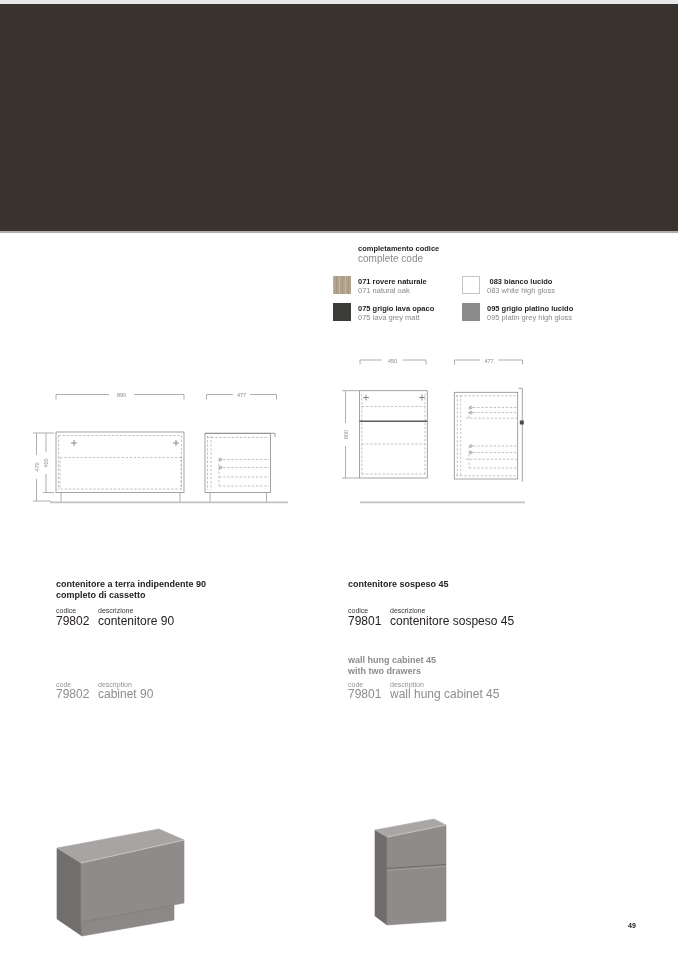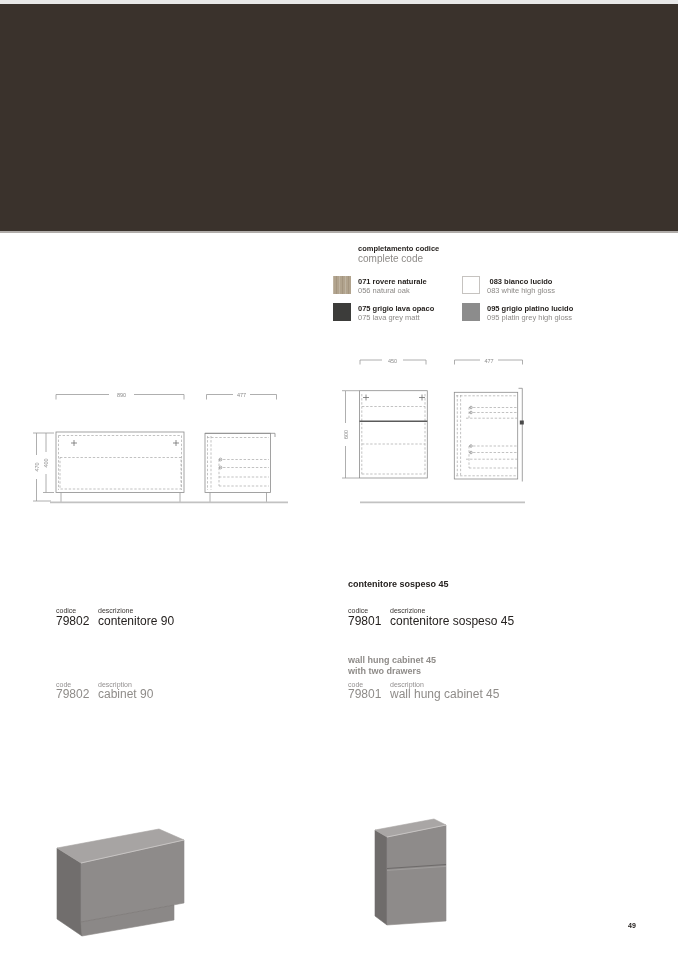--- a/index.html
+++ b/index.html
@@ -43,21 +43,21 @@
 
   <div class="abs hero" style="background-color: rgb(58, 50, 44);"></div>
 
   <div>
     <div class="abs legend-title" style="left:358px;top:240px;">completamento codice</div>
     <div class="abs legend-sub" style="left:358px;top:250px;">complete code</div>
 
     <div class="abs swatch wood" style="left: 333px; top: 272px; background-color: rgb(177, 163, 141);"></div>
     <div class="abs legend-item" style="left:358px;top:273px;">
       <div class="it">071 rovere naturale</div>
-      <div class="en">056 natural oak</div>
+      <div class="en">071 natural oak</div>
     </div>
 
     <div class="abs swatch bordered" style="left: 462px; top: 272px; background-color: rgb(255, 255, 255);"></div>
     <div class="abs legend-item" style="left:487px;top:273px;">
       <div class="it">083 bianco lucido</div>
       <div class="en">083 white high gloss</div>
     </div>
 
     <div class="abs swatch" style="left: 333px; top: 299px; background-color: rgb(60, 60, 58);"></div>
     <div class="abs legend-item" style="left:358px;top:300px;">
@@ -130,20 +130,24 @@
       <circle cx="441" cy="68.5" r="1.3" stroke="#8c8c8c" stroke-width="0.7"></circle>
       <path d="M439,102 H487.7 M439,108.5 H487.7 M436,115.2 H487.7 M439,124 H487.7 M439,102 V124" stroke="#a8a8a8" stroke-width="0.7" stroke-dasharray="2.4,1.7"></path>
       <circle cx="441" cy="102" r="1.3" stroke="#8c8c8c" stroke-width="0.7"></circle>
       <circle cx="441" cy="108.5" r="1.3" stroke="#8c8c8c" stroke-width="0.7"></circle>
     </g>
 
     <path d="M330,158.3 H495" stroke="#c2c2c2" stroke-width="1.8" fill="none"></path>
   </svg>
 
   <div class="abs pblock" style="left:56px;top:575px;">
+    <div class="pt-it">
+      <div>contenitore a terra indipendente 90</div>
+      <div>completo di cassetto</div>
+    </div>
     <div class="abs meta dark" style="left:0;top:28px;">
       <span class="c1">codice</span>
       <span>descrizione</span>
     </div>
     <div class="abs vals dark" style="left:0;top:36.5px;">
       <span class="c1">79802</span>
       <span>contenitore 90</span>
     </div>
     <div class="abs meta grey" style="left:0;top:102px;">
       <span class="c1">code</span>

